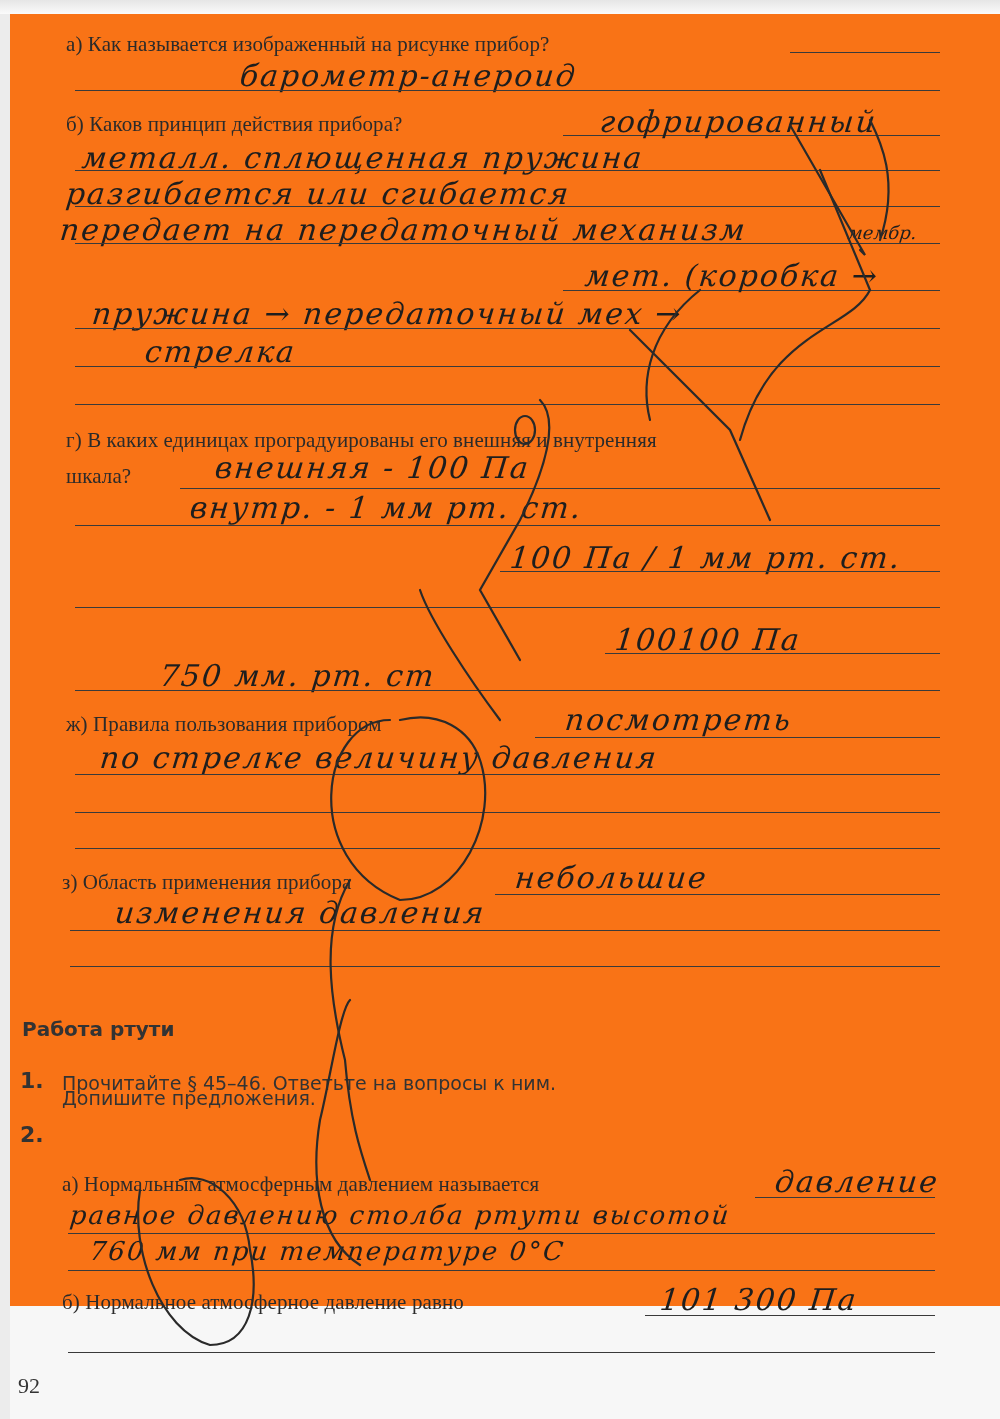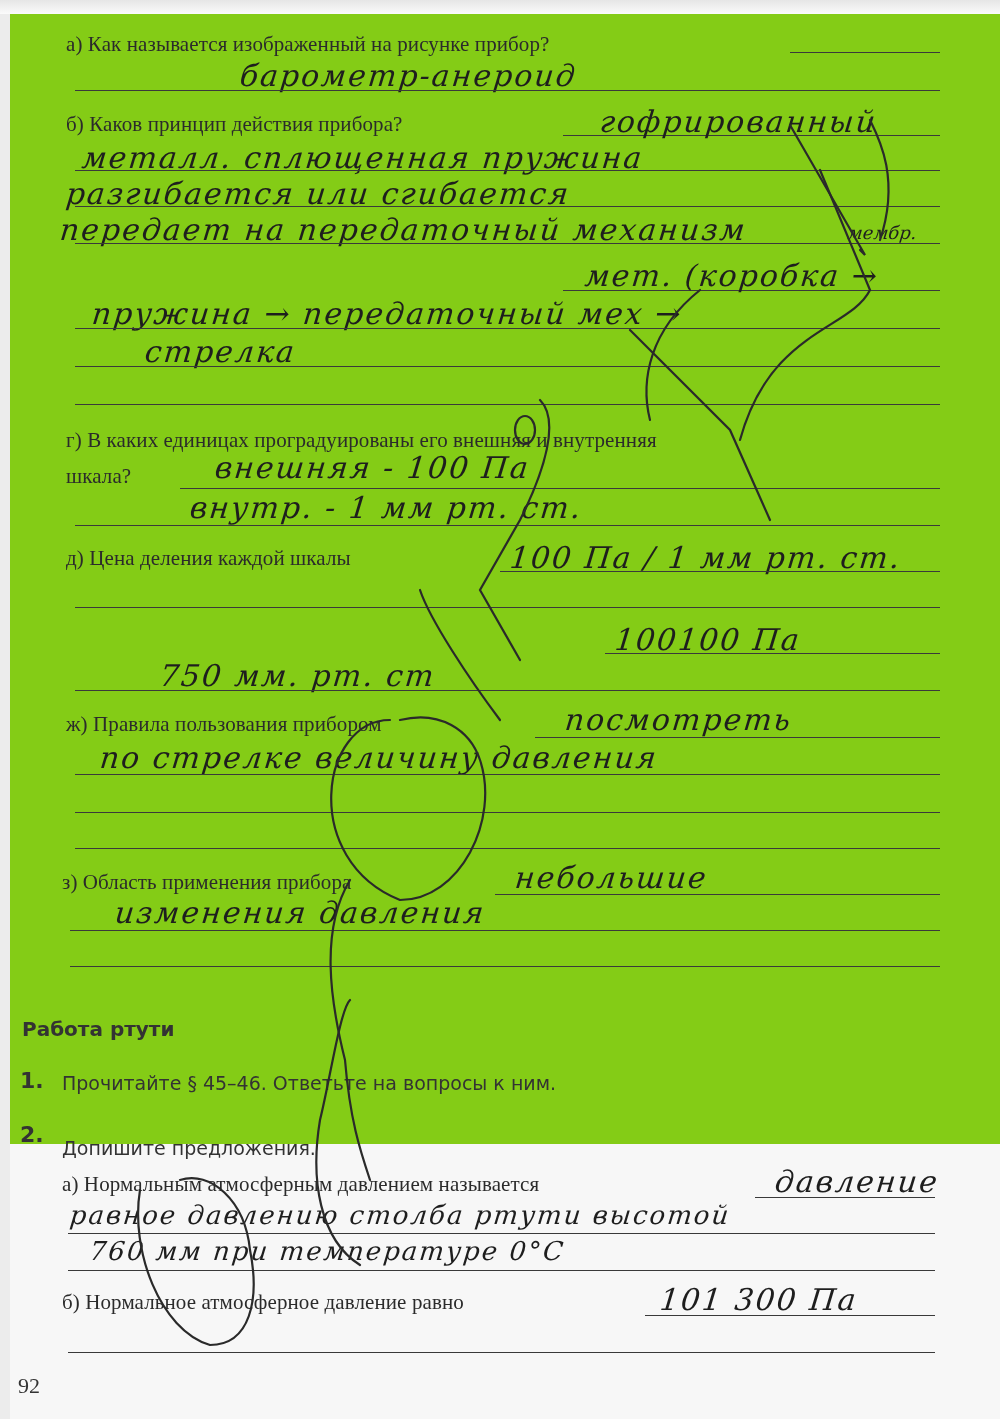--- a/index.html
+++ b/index.html
@@ -1,17 +1,17 @@
 <!DOCTYPE html>
 <html><head>
 <meta charset="utf-8">
 <style>
   html, body { margin:0; padding:0; }
   body { width:1000px; height:1419px; background:#f7f7f7; position:relative; overflow:hidden; }
-  .page { position:absolute; left:0; top:0; width:1000px; height:1144px; background:#84cc16; }
+  .page { position:absolute; left:0; top:0; width:1000px; height:1306px; background:#f97316; }
   .edge { position:absolute; left:0; top:0; width:10px; height:1419px; background:#ececec; }
   .topedge { position:absolute; left:0; top:0; width:1000px; height:14px; background:linear-gradient(#e6e6e6,#fbfbfb); }
   .q { position:absolute; font-family:"Liberation Serif","DejaVu Serif",serif; font-size:21px; color:#2b2b2b; white-space:nowrap; letter-spacing:0.1px; }
   .line { position:absolute; height:1px; background:#3a3a3a; }
   .hw { position:absolute; font-family:"DejaVu Serif",serif; font-style:italic; font-size:30px; color:#1e1e1e; white-space:nowrap; letter-spacing:2px; transform:skewX(-6deg); }
   .hw.sm { font-size:18px; letter-spacing:0; }
   .heading { position:absolute; font-family:"DejaVu Sans",sans-serif; font-weight:bold; font-size:20px; color:#333; }
   .num { position:absolute; font-family:"DejaVu Sans",sans-serif; font-weight:bold; font-size:22px; color:#333; }
   .task { position:absolute; font-family:"DejaVu Sans",sans-serif; font-size:19px; color:#333; white-space:nowrap; }
   .pagenum { position:absolute; font-family:"Liberation Serif",serif; font-size:22px; color:#333; }
@@ -48,21 +48,20 @@
   <div class="line" style="left:75px;top:366px;width:865px;"></div>
   <div class="line" style="left:75px;top:404px;width:865px;"></div>
 
   <div class="q" style="left:66px;top:428px;">г) В каких единицах проградуированы его внешняя и внутренняя</div>
   <div class="q" style="left:66px;top:464px;">шкала?</div>
   <div class="hw" style="left:215px;top:450px;">внешняя - 100 Па</div>
   <div class="line" style="left:180px;top:488px;width:760px;"></div>
   <div class="hw" style="left:190px;top:490px;">внутр. - 1 мм рт. ст.</div>
   <div class="line" style="left:75px;top:525px;width:865px;"></div>
 
-  <div class="q" style="left:66px;top:546px;">д) Цена деления каждой шкалы</div>
   <div class="hw" style="left:510px;top:540px;">100 Па / 1 мм рт. ст.</div>
   <div class="line" style="left:500px;top:571px;width:440px;"></div>
   <div class="line" style="left:75px;top:607px;width:865px;"></div>
 
   <div class="hw" style="left:615px;top:622px;">100100 Па</div>
   <div class="line" style="left:605px;top:653px;width:335px;"></div>
   <div class="hw" style="left:160px;top:658px;">750 мм. рт. ст</div>
   <div class="line" style="left:75px;top:690px;width:865px;"></div>
 
   <div class="q" style="left:66px;top:712px;">ж) Правила пользования прибором</div>
@@ -77,21 +76,21 @@
   <div class="hw" style="left:515px;top:860px;">небольшие</div>
   <div class="line" style="left:495px;top:894px;width:445px;"></div>
   <div class="hw" style="left:115px;top:895px;">изменения давления</div>
   <div class="line" style="left:70px;top:930px;width:870px;"></div>
   <div class="line" style="left:70px;top:966px;width:870px;"></div>
 
   <div class="heading" style="left:22px;top:1017px;">Работа ртути</div>
   <div class="num" style="left:20px;top:1068px;">1.</div>
   <div class="task" style="left:62px;top:1072px;">Прочитайте § 45–46. Ответьте на вопросы к ним.</div>
   <div class="num" style="left:20px;top:1122px;">2.</div>
-  <div class="task" style="left:62px;top:1137px;text-align:center;">Допишите предложения.</div>
+  <div class="task" style="left:62px;top:1087px;text-align:center;">Допишите предложения.</div>
 
   <div class="q" style="left:62px;top:1172px;">а) Нормальным атмосферным давлением называется</div>
   <div class="hw" style="left:775px;top:1164px;">давление</div>
   <div class="line" style="left:755px;top:1197px;width:180px;"></div>
   <div class="hw" style="left:70px;top:1200px;font-size:26px;">равное давлению столба ртути высотой</div>
   <div class="line" style="left:68px;top:1233px;width:867px;"></div>
   <div class="hw" style="left:90px;top:1236px;font-size:26px;">760 мм при температуре 0°С</div>
   <div class="line" style="left:68px;top:1270px;width:867px;"></div>
 
   <div class="q" style="left:62px;top:1290px;">б) Нормальное атмосферное давление равно</div>

